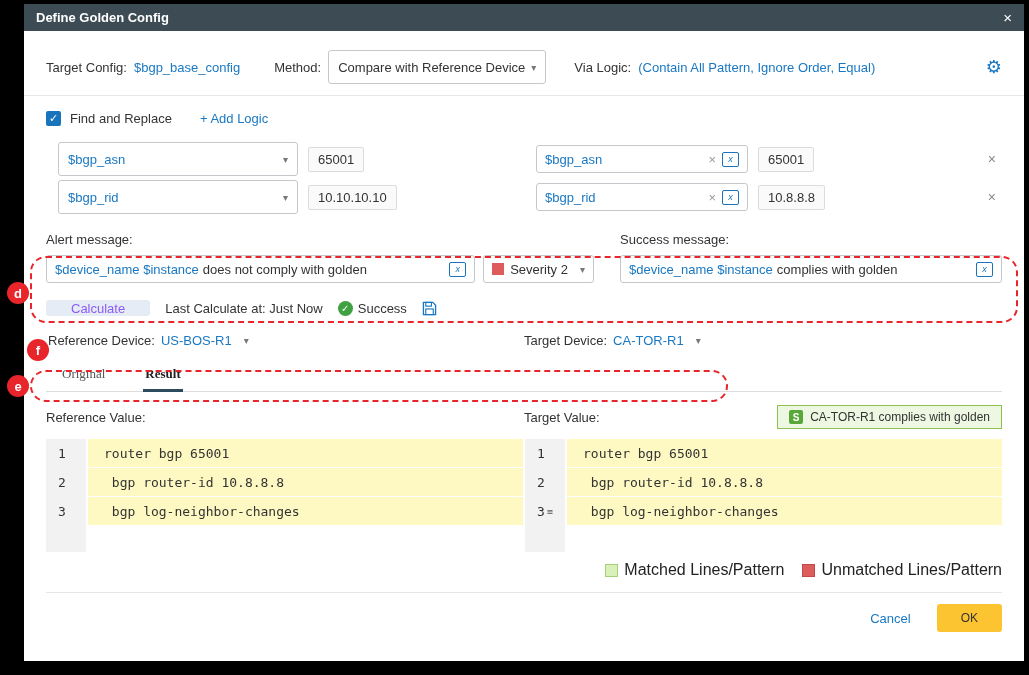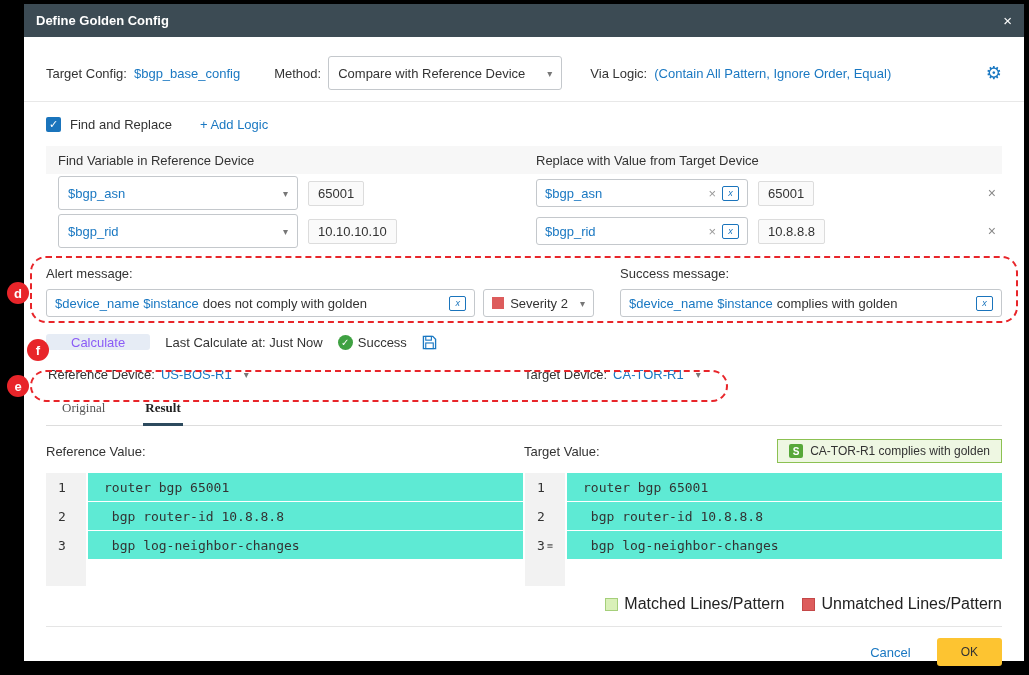--- a/index.html
+++ b/index.html
@@ -1,27 +1,27 @@
 <!DOCTYPE html>
 <html><head>
 <meta charset="utf-8">
 <style>
   html,body{margin:0;padding:0;background:#000;}
   .page{position:relative;width:1029px;height:675px;background:#000;font-family:"Liberation Sans",sans-serif;overflow:hidden;}
   .dialog{position:absolute;left:24px;top:4px;width:1000px;height:657px;background:#fff;display:flex;flex-direction:column;box-sizing:border-box;}
-  .titlebar{height:33px;background:#3c4b54;color:#fff;display:flex;align-items:center;padding:0 12px;flex:0 0 auto;}
+  .titlebar{height:27px;background:#3c4b54;color:#fff;display:flex;align-items:center;padding:0 12px;flex:0 0 auto;}
   .title{font-size:13px;font-weight:bold;}
   .close{margin-left:auto;font-size:15px;cursor:pointer;line-height:1;}
   .body{flex:1;padding:0 22px;box-sizing:border-box;font-size:13px;color:#333;}
   .link{color:#1a78c2;cursor:pointer;text-decoration:none;}
   .chev{color:#777;font-size:10px;margin-left:6px;}
   
   .config-row{display:flex;align-items:center;height:44px;margin-top:14px;border-bottom:0;gap:7px;}
   .config-sep{border-bottom:1px solid #e8e8e8;margin:6px -22px 0 -22px;}
-  .sel{border:1px solid #c4c8cc;border-radius:3px;height:28px;display:inline-flex;align-items:center;padding:16px 9px;background:#fff;box-sizing:border-box;gap:16px;}
+  .sel{border:1px solid #c4c8cc;border-radius:3px;height:28px;display:inline-flex;align-items:center;padding:16px 9px;background:#fff;box-sizing:border-box;}
   .gear{margin-left:auto;color:#1a78c2;font-size:18px;cursor:pointer;}
   
   .fr-row{display:flex;align-items:center;height:44px;gap:9px;}
   .checkbox{width:15px;height:15px;background:#1a74bc;border-radius:2px;color:#fff;font-size:11px;display:flex;align-items:center;justify-content:center;cursor:pointer;}
   .frt-head{display:flex;background:#f7f7f7;height:28px;align-items:center;color:#333;}
   .frt-head .col{width:50%;padding-left:12px;box-sizing:border-box;}
   .frt-row{display:flex;align-items:center;height:38px;}
   .half{width:50%;display:flex;align-items:center;gap:10px;padding-left:12px;box-sizing:border-box;}
   .vsel{width:240px;justify-content:space-between;cursor:pointer;}
   .valbox{border:1px solid #dcdcdc;background:#fafafa;border-radius:2px;padding:4px 9px;}
@@ -56,21 +56,21 @@
   .result-head{display:flex;align-items:center;margin-top:13px;}
   .rh-left{width:50%;}
   .badge{margin-left:auto;display:flex;align-items:center;gap:7px;border:1px solid #8cc152;background:#eef7e2;padding:4px 11px;font-size:12px;color:#333;}
   .badge-sq{width:14px;height:14px;background:#57a839;color:#fff;font-size:10px;font-weight:bold;display:flex;align-items:center;justify-content:center;border-radius:2px;}
   .code-wrap{display:flex;margin-top:10px;font-family:"DejaVu Sans Mono",monospace;font-size:13px;}
   .pane{width:50%;}
   .pane.right{border-left:2px solid #fff;}
   .code-line{display:flex;height:29px;}
   .gutter{width:42px;background:#f2f2f2;color:#333;display:flex;align-items:center;padding-left:12px;border-right:2px solid #fff;box-sizing:border-box;flex:0 0 auto;}
   .ln-ic{color:#555;font-size:10px;margin-left:2px;}
-  .code-text{flex:1;background:#5eead4;display:flex;align-items:center;padding-left:16px;white-space:pre;border-bottom:1px solid #fff;}
+  .code-text{flex:1;background:#fef9c3;display:flex;align-items:center;padding-left:16px;white-space:pre;border-bottom:1px solid #fff;}
   .code-line.empty{height:26px;}
   .code-line.empty .code-text{background:#fff;}
   
   .legend{display:flex;justify-content:flex-end;gap:18px;margin-top:9px;font-size:16px;color:#222;align-items:center;}
   .leg-item{display:flex;align-items:center;gap:6px;}
   .leg-sq{width:13px;height:13px;box-sizing:border-box;}
   .leg-sq.matched{background:#d9f0b8;border:1px solid #a5cf7a;}
   .leg-sq.unmatched{background:#dd5c5c;border:1px solid #c44848;}
   
   .footer{border-top:1px solid #e5e5e5;margin-top:13px;padding-top:11px;display:flex;justify-content:flex-end;align-items:center;gap:26px;}
@@ -114,24 +114,20 @@
       </div>
       <div class="config-sep"></div>
 
       <div class="fr-row">
         <span class="checkbox">✓</span>
         <span>Find and Replace</span>
         <span style="width:10px"></span>
         <span class="link">+ Add Logic</span>
       </div>
 
-      <div class="frt-head">
-        <span class="col">Find Variable in Reference Device</span>
-        <span class="col">Replace with Value from Target Device</span>
-      </div>
 
       <div class="frt-row">
         <div class="half">
           <span class="sel vsel">
             <span class="blue">$bgp_asn</span>
             <span class="chev">▾</span>
           </span>
           <span class="valbox">65001</span>
         </div>
         <div class="half">

